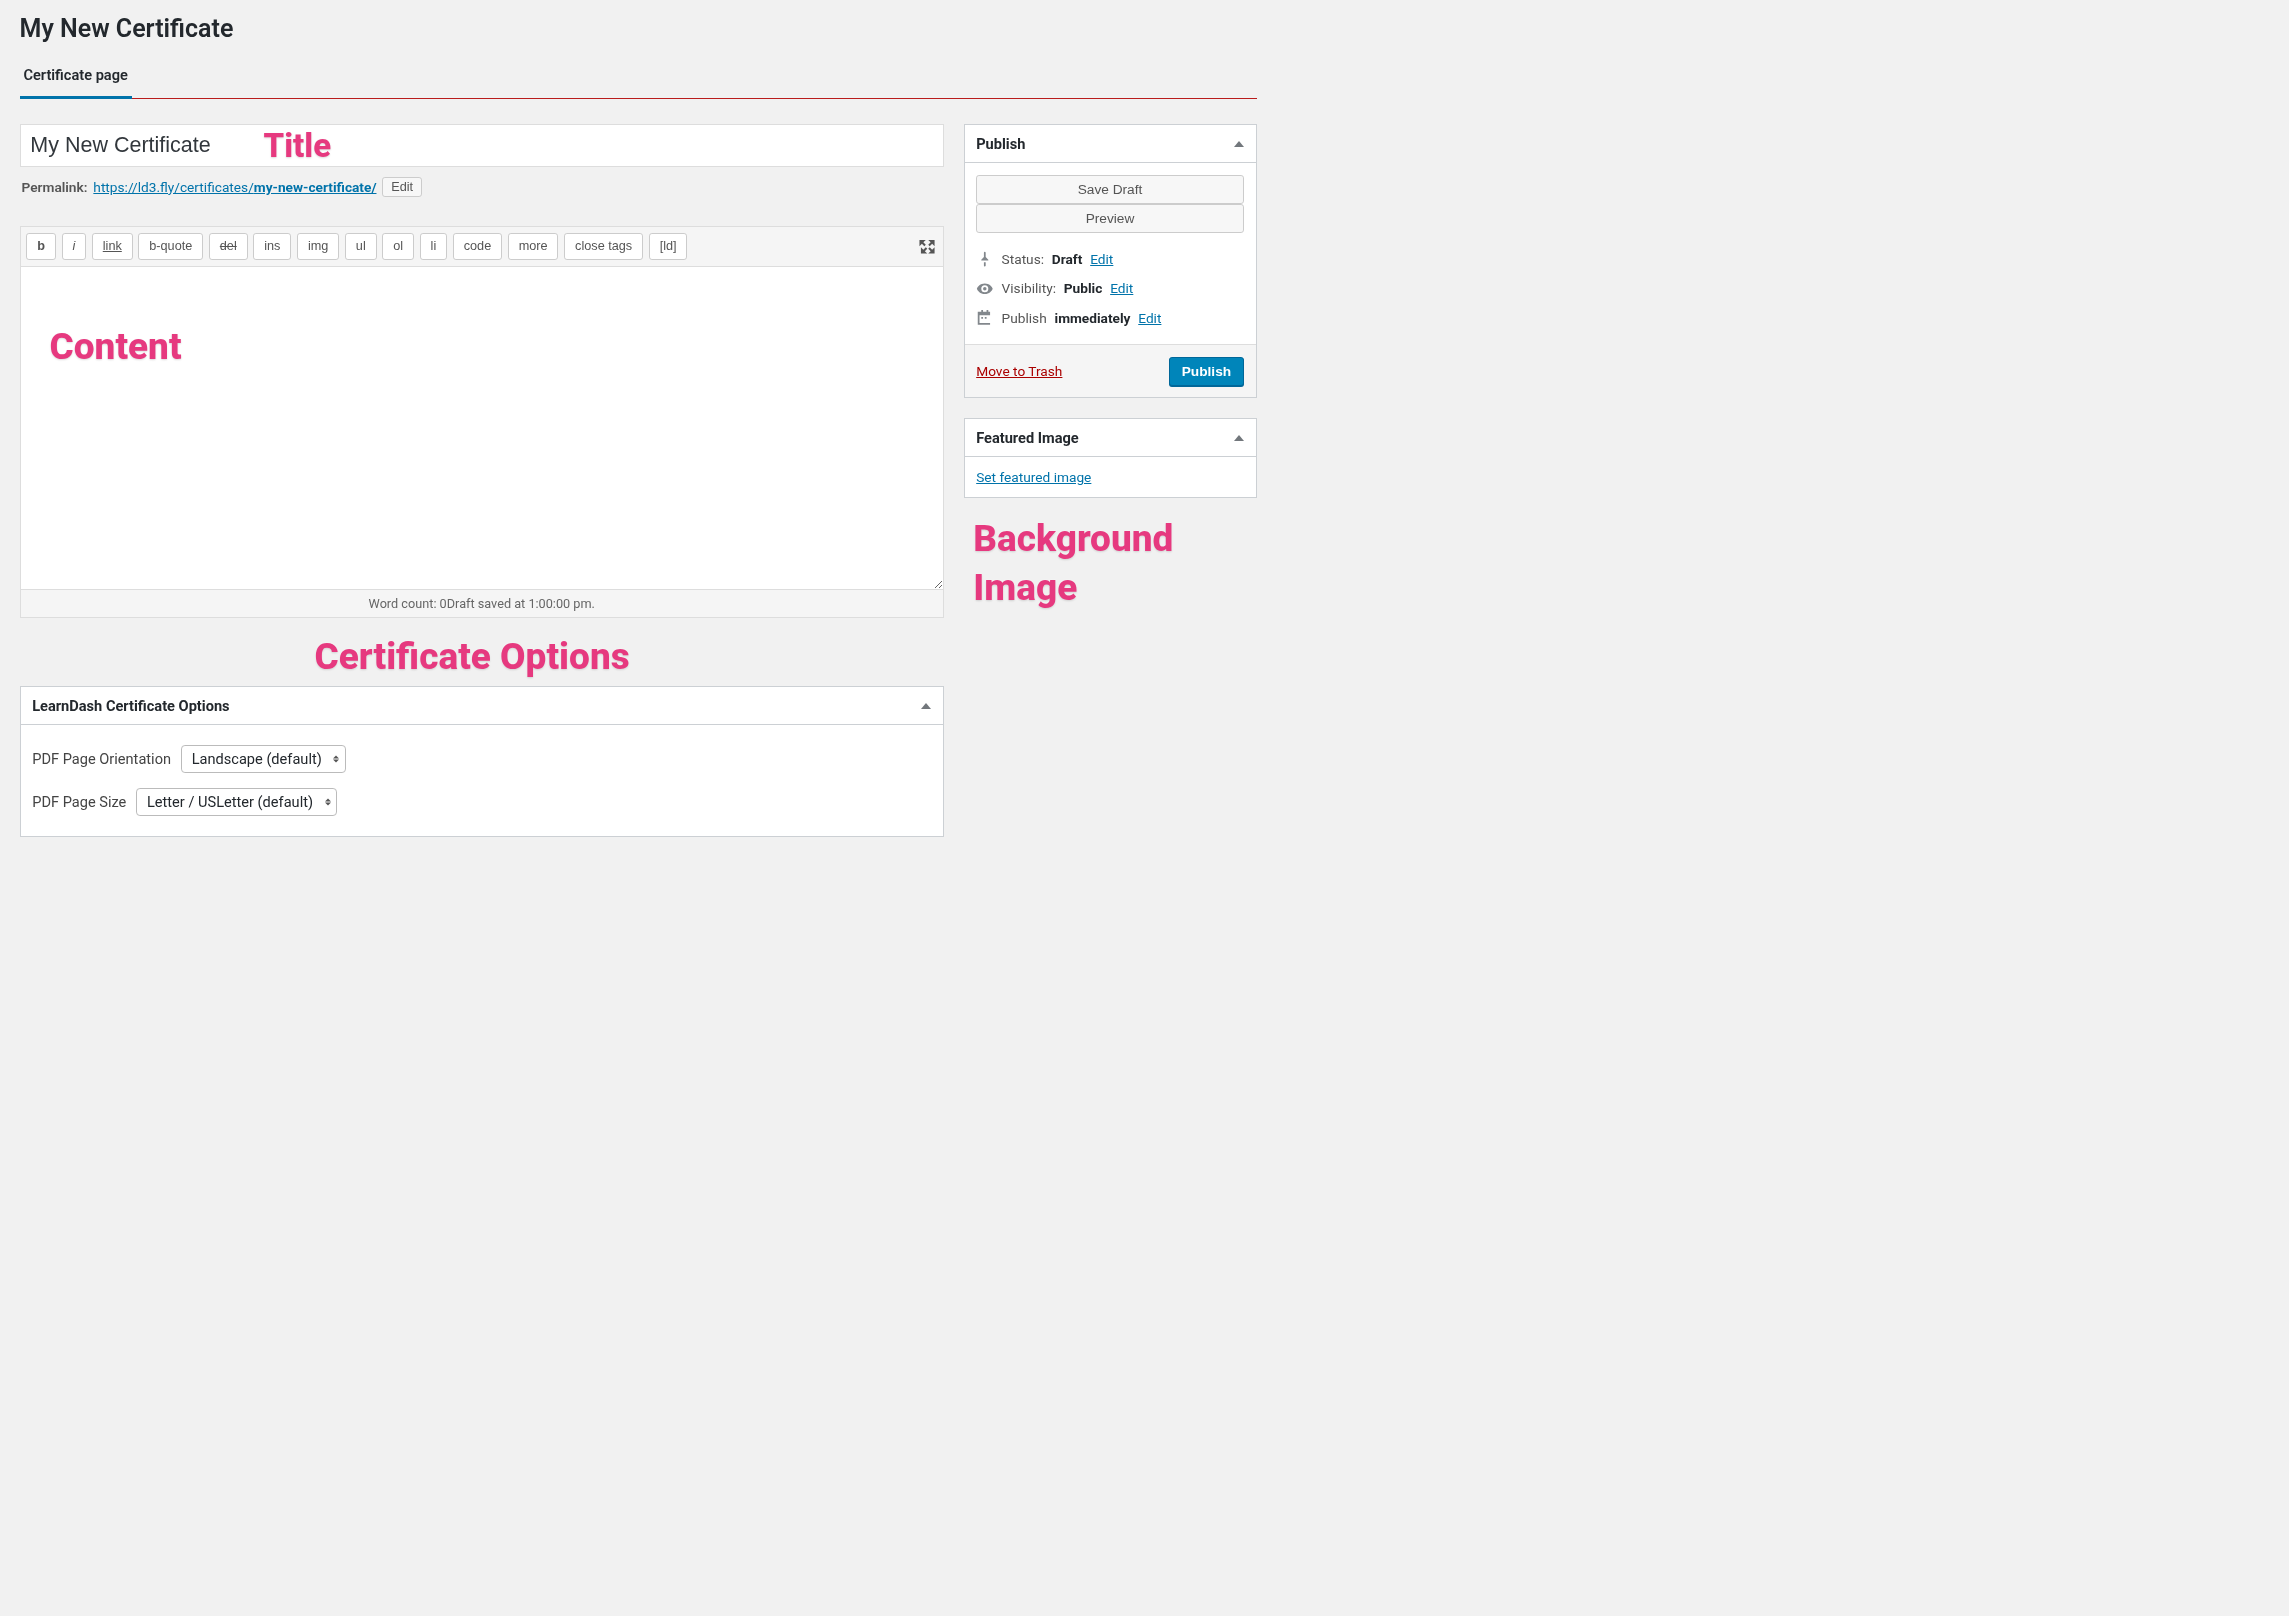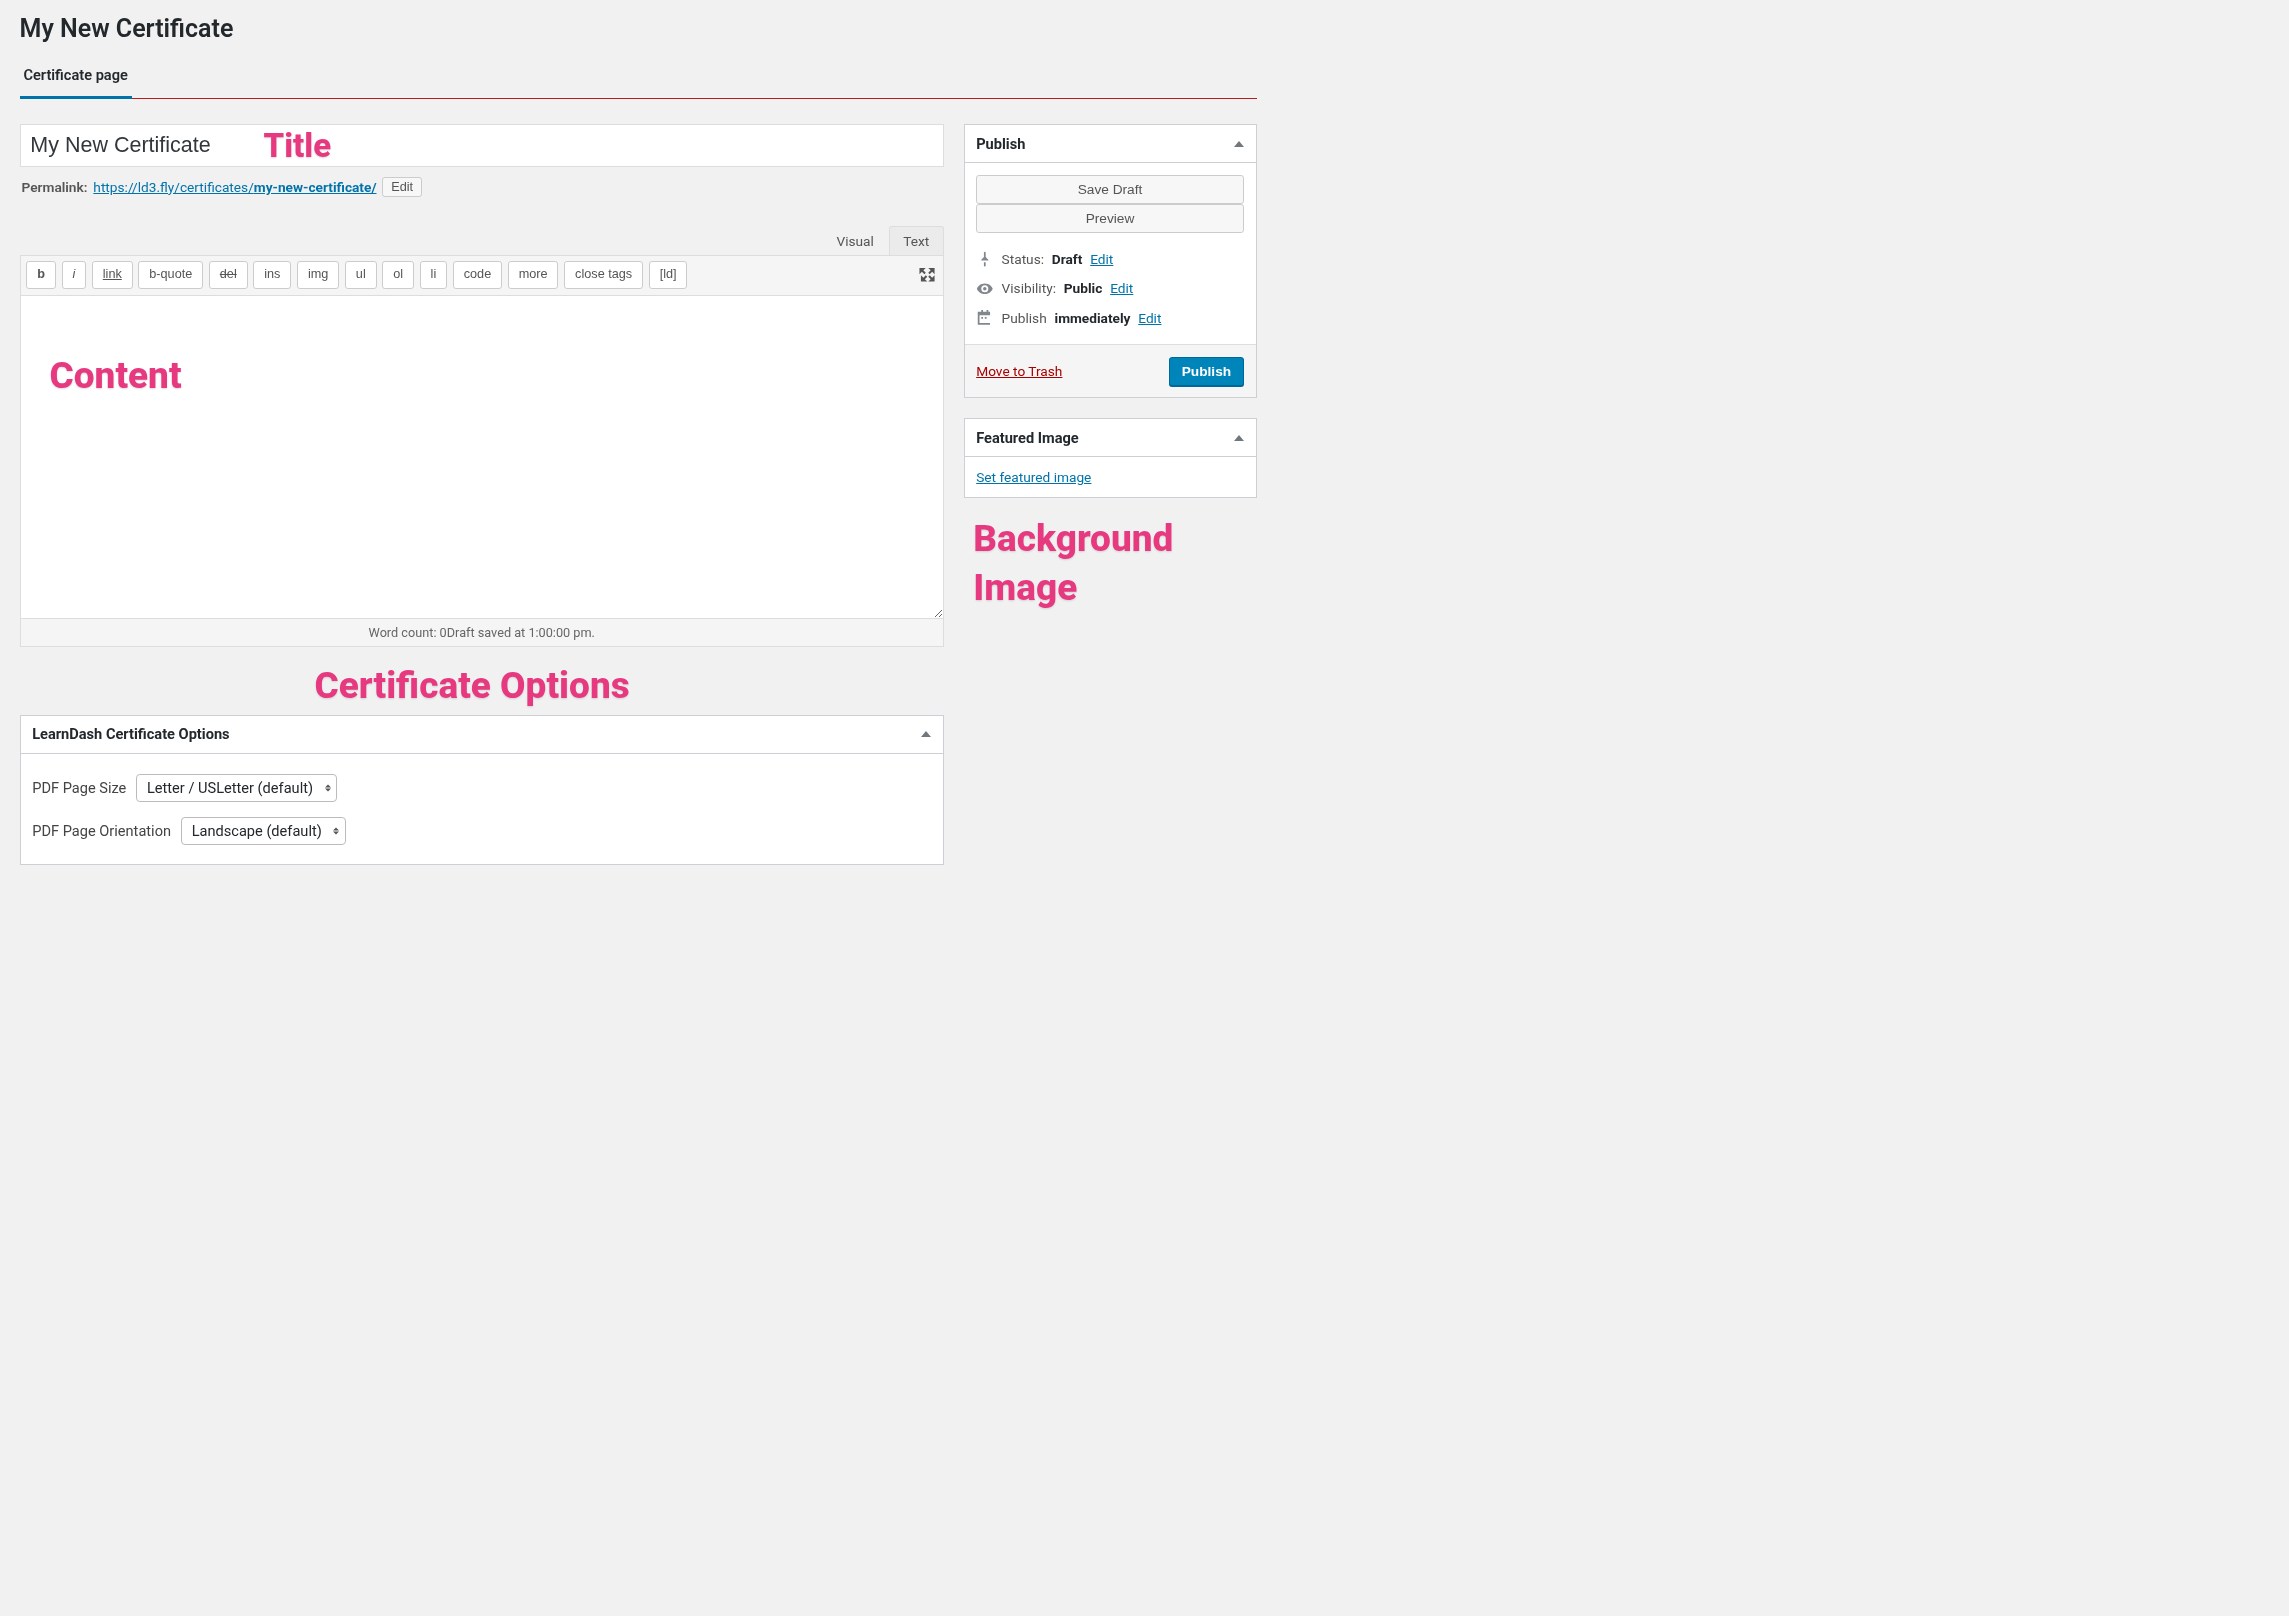--- a/index.html
+++ b/index.html
@@ -293,24 +293,20 @@
 
       <div class="permalink-row">
         <span class="lbl">Permalink:</span>
         <a>
           <span>https://ld3.fly/certificates/</span><span class="slug">my-new-certificate/</span>
         </a>
         <button class="small-btn">Edit</button>
       </div>
 
       <div class="editor-wrap">
-        <div class="editor-tabs">
-          <div class="etab">Visual</div>
-          <div class="etab active">Text</div>
-        </div>
         <div class="editor-panel" style="position:relative">
           <div class="qt-toolbar">
             <button class="qt-btn bold">b</button>
             <button class="qt-btn italic">i</button>
             <button class="qt-btn underline">link</button>
             <button class="qt-btn">b-quote</button>
             <button class="qt-btn strike">del</button>
             <button class="qt-btn">ins</button>
             <button class="qt-btn">img</button>
             <button class="qt-btn">ul</button>
@@ -341,39 +337,39 @@
         <div class="callout big" style="top:17.6px; left:295px;">Certificate Options</div>
       </div>
 
       <div class="postbox">
         <div class="postbox-header">
           <span>LearnDash Certificate Options</span>
           <span class="toggle"></span>
         </div>
         <div class="postbox-body">
           <div class="cert-field">
+            <label>PDF Page Orientation</label>
+            <div class="select-wrap">
+              <span>Landscape (default)</span>
+              <span class="arrows">
+                  <span class="up"></span>
+                  <span class="down"></span>
+                </span>
+            </div>
+          </div>
+          <div class="cert-field">
             <label>PDF Page Size</label>
             <div class="select-wrap">
               <span>Letter / USLetter (default)</span>
               <span class="arrows">
                   <span class="up"></span>
                   <span class="down"></span>
                 </span>
             </div>
           </div>
-          <div class="cert-field">
-            <label>PDF Page Orientation</label>
-            <div class="select-wrap">
-              <span>Landscape (default)</span>
-              <span class="arrows">
-                  <span class="up"></span>
-                  <span class="down"></span>
-                </span>
-            </div>
-          </div>
         </div>
       </div>
     </div>
 
     <div class="col-side">
 
       <div class="postbox">
         <div class="postbox-header">
           <span>Publish</span>
           <span class="toggle"></span>

